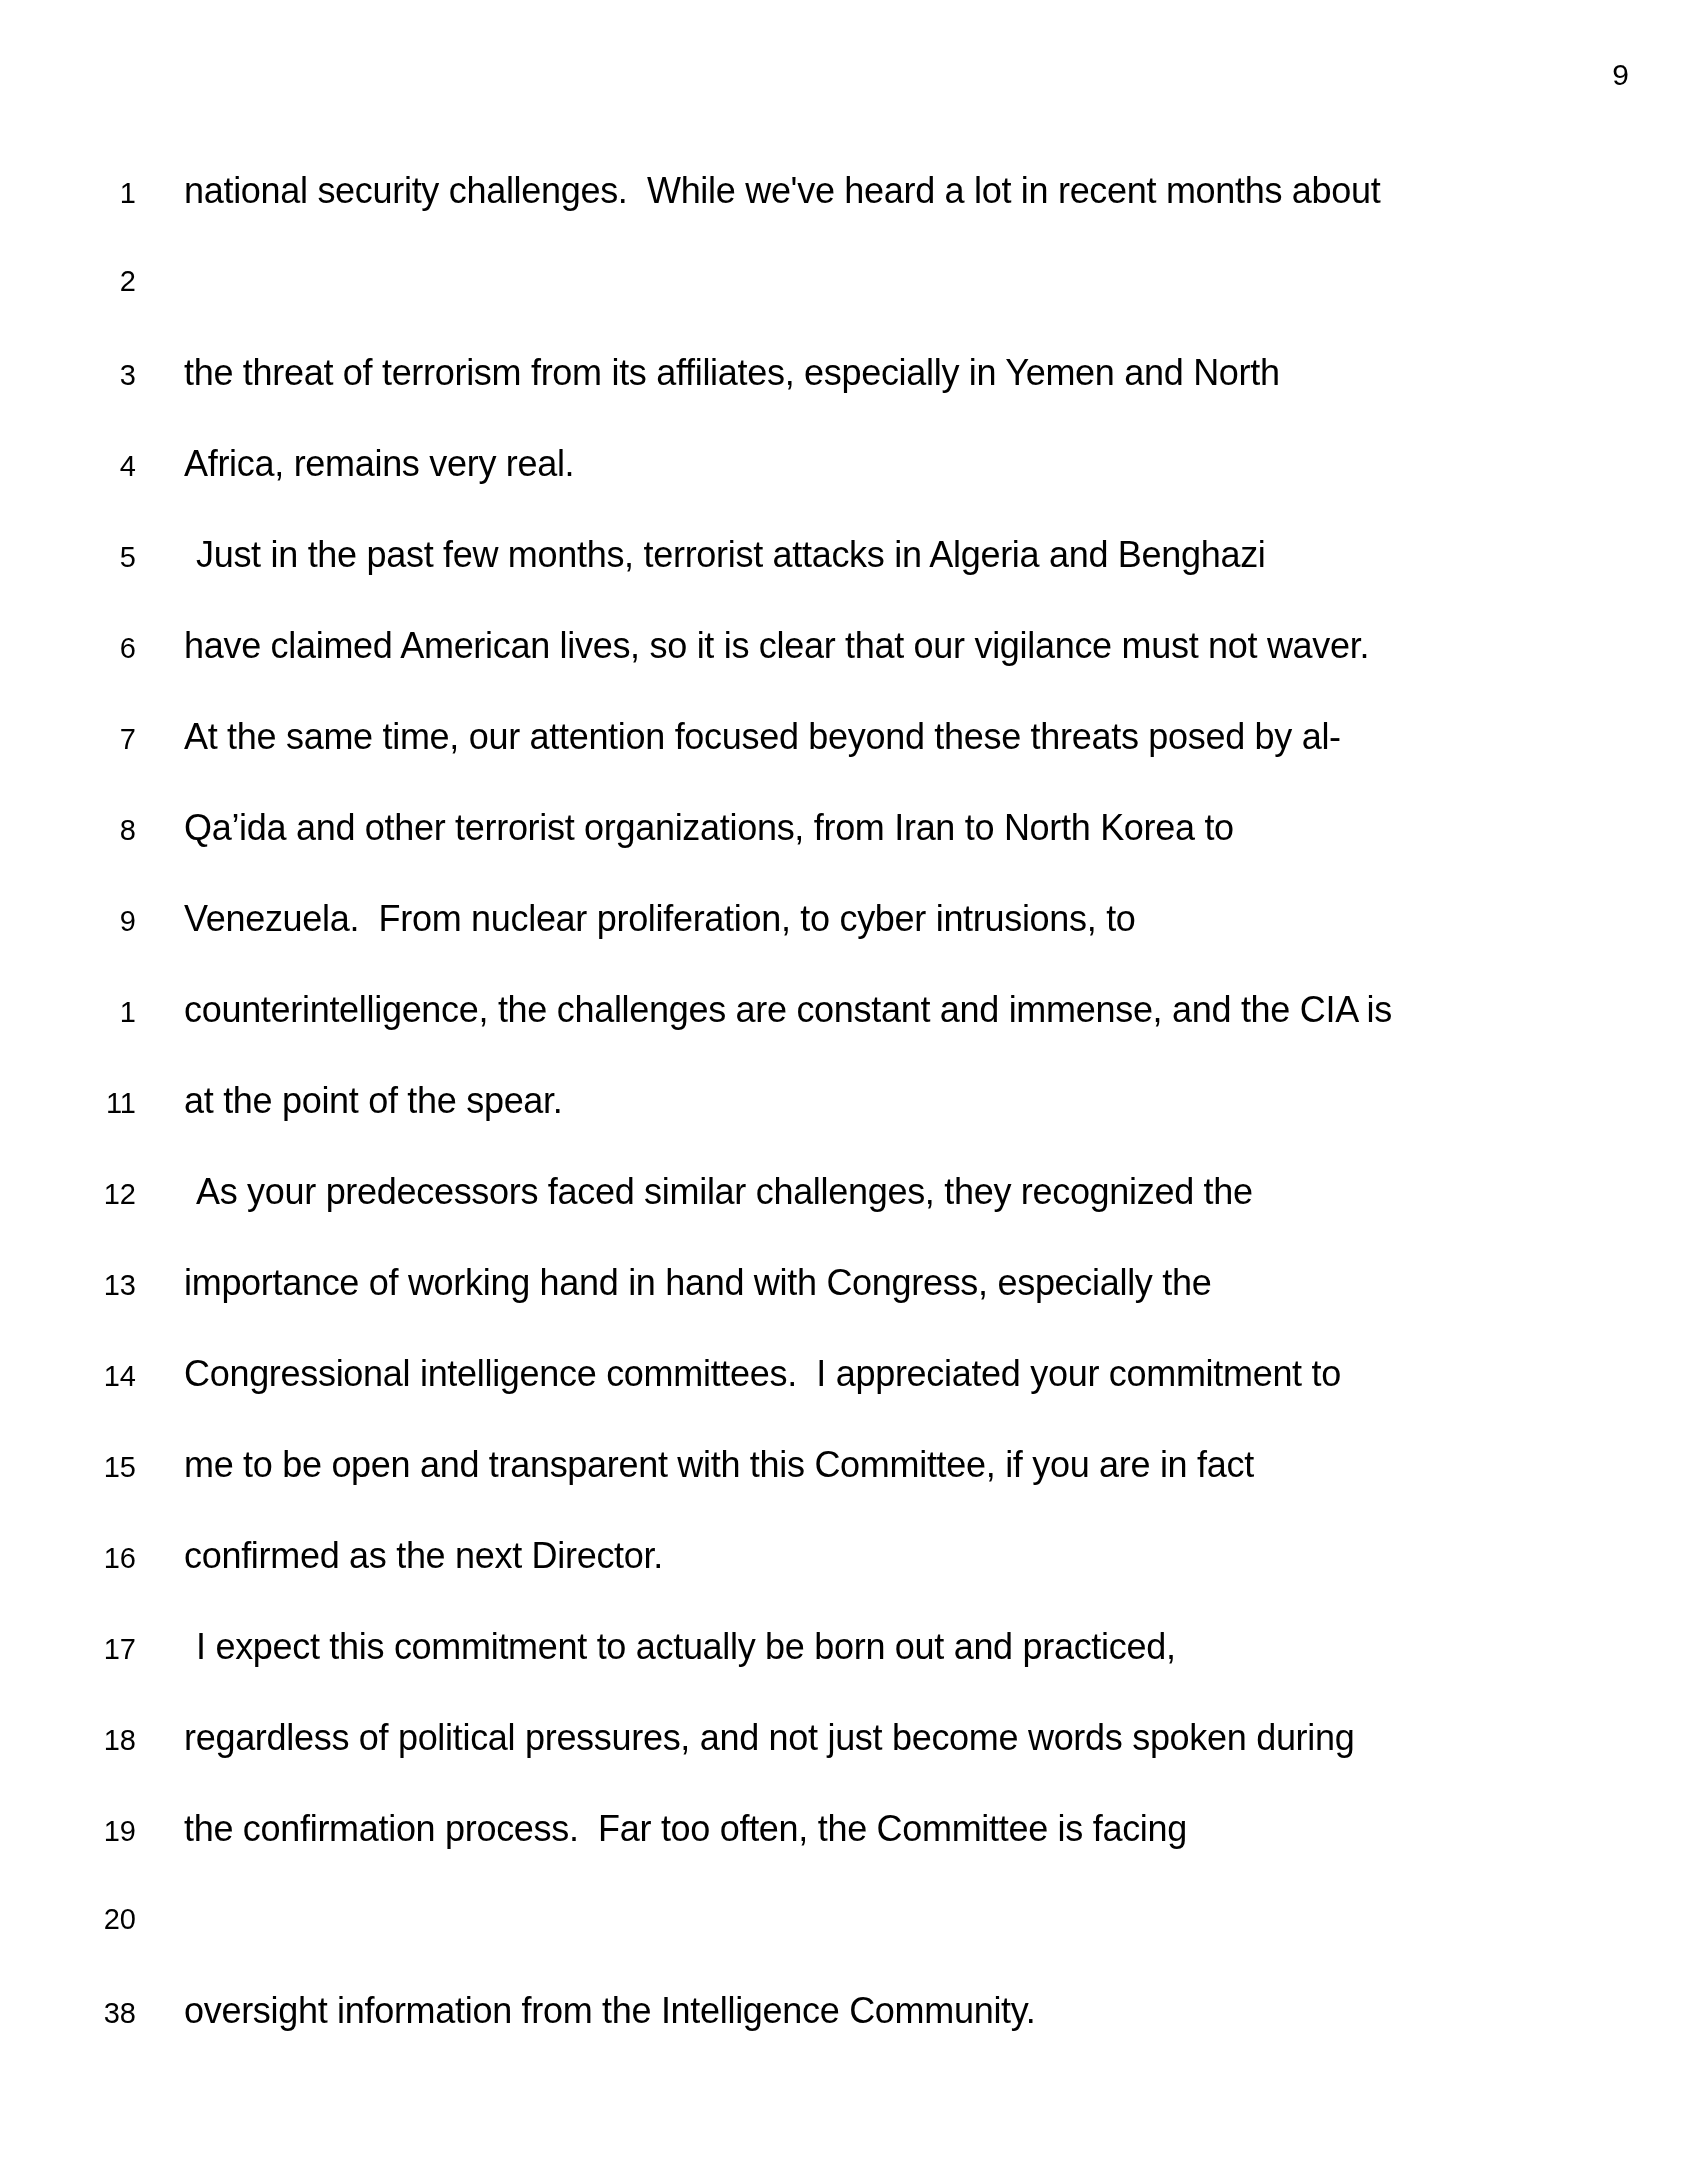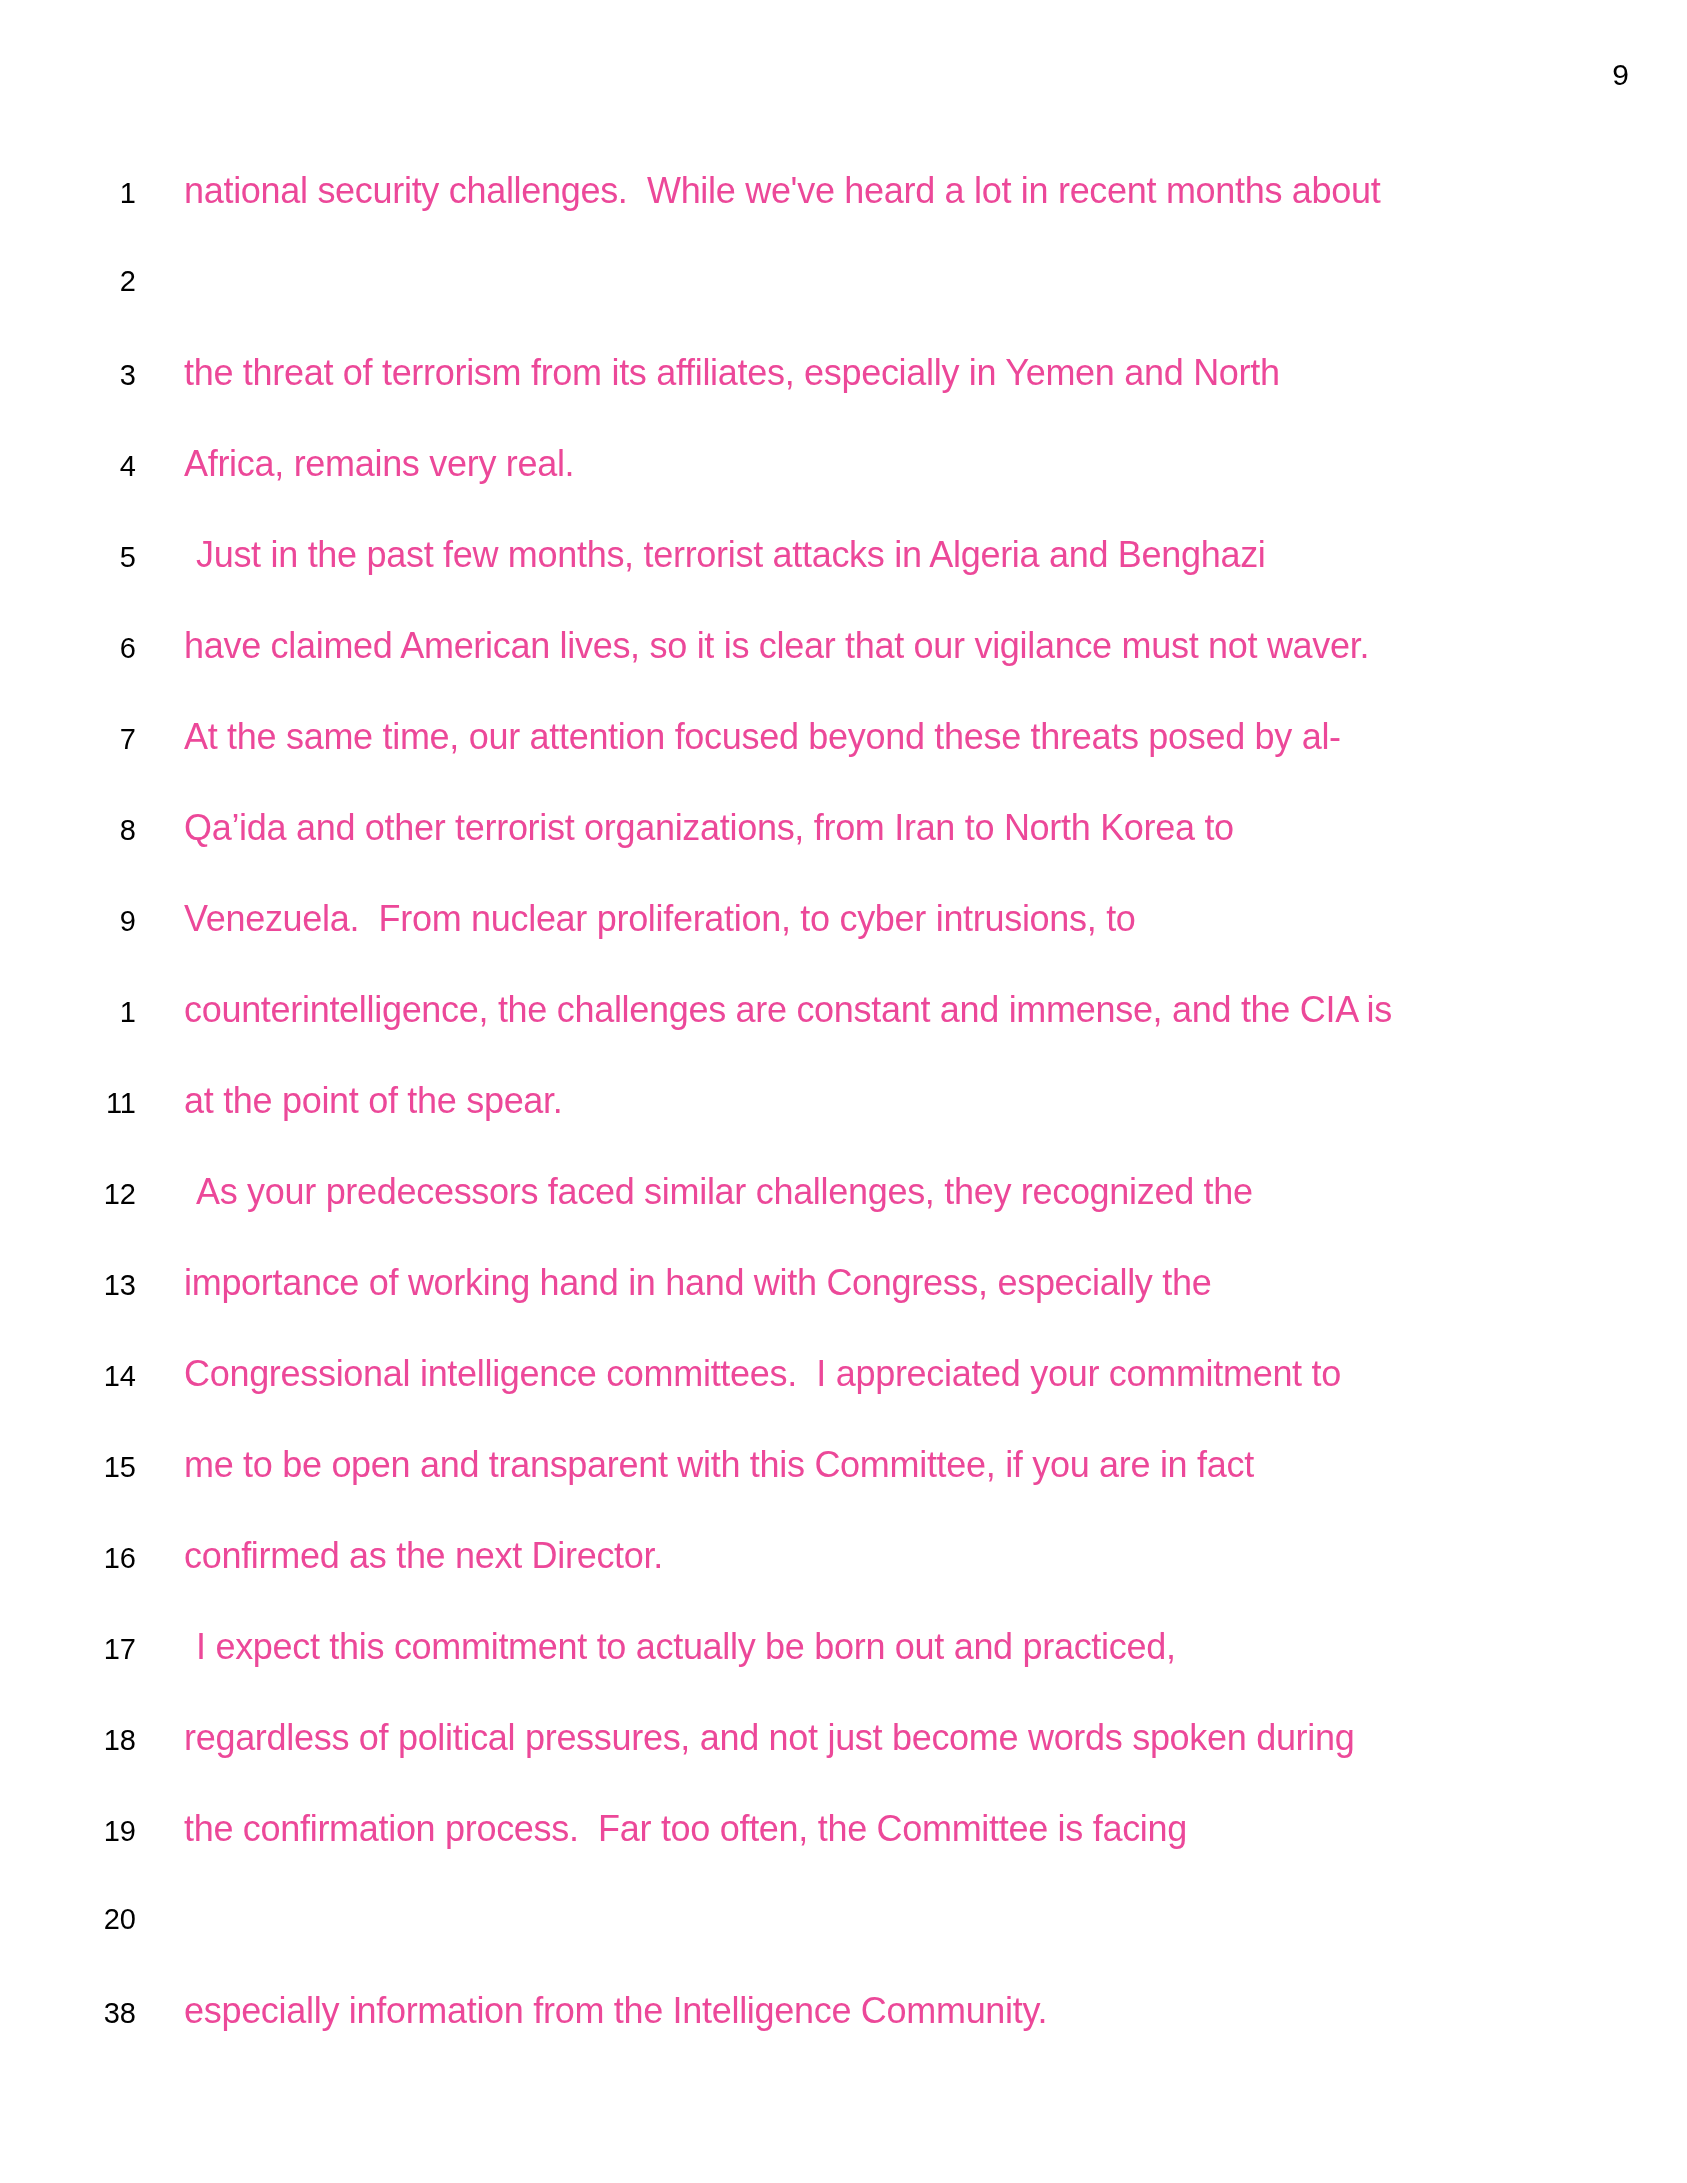--- a/index.html
+++ b/index.html
@@ -42,21 +42,21 @@
     font-size: 29px;
     line-height: 91px;
     color: #000000;
   }
   .line-text {
     margin-left: 48px;
     font-size: 36px;
     line-height: 91px;
     letter-spacing: -0.3px;
     white-space: pre;
-    color: #ec4899;
+    color: #000000;
   }
   .line-row.indent .line-text {
     margin-left: 60px;
   }
 </style>
 </head>
 <body>
 
 <div class="page">
   <div class="page-number">9</div>
@@ -155,17 +155,17 @@
     <span class="line-num">19</span>
     <span class="line-text">the confirmation process.  Far too often, the Committee is facing</span>
   </div>
 
   <div class="line-row">
     <span class="line-num">20</span>
   </div>
 
   <div class="line-row">
     <span class="line-num">38</span>
-    <span class="line-text">especially information from the Intelligence Community.</span>
+    <span class="line-text">oversight information from the Intelligence Community.</span>
   </div>
 </div>
 </div>
 
 
 </body></html>

